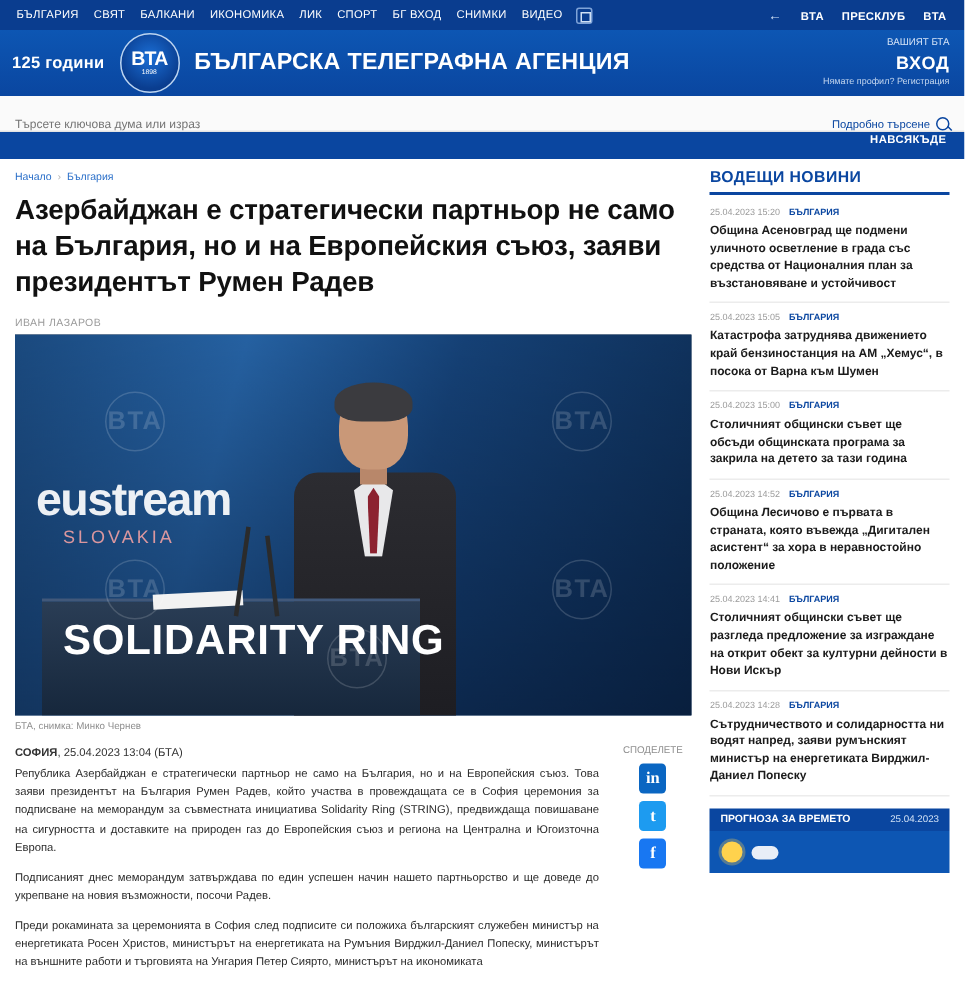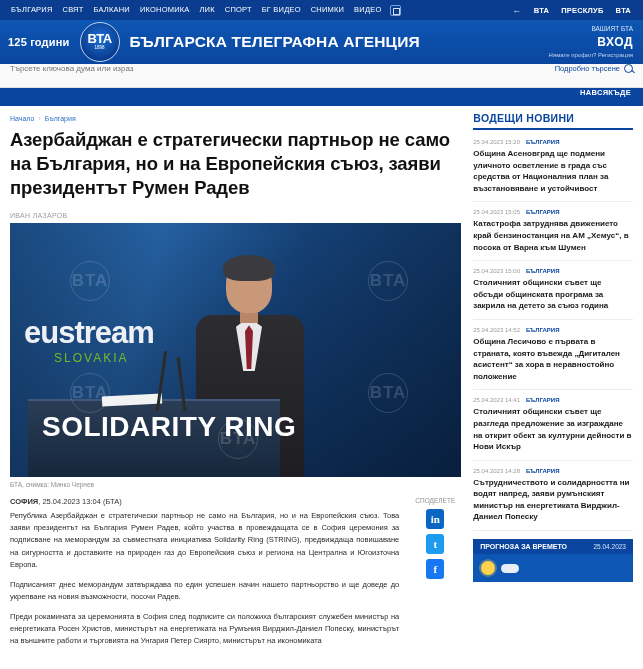--- a/index.html
+++ b/index.html
@@ -105,21 +105,21 @@
   .hdr-login .l1 { font-size: 6.5px; color: #d6e4f7;}
   .hdr-login .l2 { font-size: 12px; font-weight: bold; letter-spacing: .5px;}
   .hdr-login .l3 { font-size: 6px; color: #c3d6ef; }
 
   
   .searchbar {
     height: 24px;
     background: #fafafa;
     border-bottom: 1px solid #e3e3e3;
     display: flex;
-    align-items: flex-start;
+    align-items: flex-end;
     padding: 0 10px;
     font-size: 8px;
     color: #9a9a9a;
   }
   .searchbar input {
     border: none;
     background: transparent;
     outline: none;
     font-size: 8px;
     color: #777;
@@ -220,22 +220,22 @@
     position: absolute;
     left: 14px; top: 92px;
     color: #ffffff;
     font-size: 31px;
     font-weight: bold;
     letter-spacing: -1px;
     opacity: .92;
   }
   .hero-slovak {
     position: absolute;
-    left: 44px; top: 128px;
-    color: #84cc16;
+    left: 32px; top: 128px;
+    color: #fca5a5;
     font-size: 12px;
     letter-spacing: 2px;
     opacity: .85;
   }
   .hero-podium {
     position: absolute;
     left: 18px; bottom: 0;
     width: 252px; height: 78px;
     background: linear-gradient(180deg,#2a3d55 0%, #16273c 100%);
     border-top: 2px solid #41587a;
@@ -408,21 +408,21 @@
 </head>
 <body>
 
 <div class="topnav">
   <span class="item">БЪЛГАРИЯ</span>
   <span class="item">СВЯТ</span>
   <span class="item">БАЛКАНИ</span>
   <span class="item">ИКОНОМИКА</span>
   <span class="item">ЛИК</span>
   <span class="item">СПОРТ</span>
-  <span class="item">БГ ВИДЕО</span>
+  <span class="item">БГ ВХОД</span>
   <span class="item">СНИМКИ</span>
   <span class="item">ВИДЕО</span>
   <span class="icon-sq"></span>
   <span class="spacer"></span>
   <span class="share-ico">←</span>
   <span class="right-item">BTA</span>
   <span class="right-item">ПРЕСКЛУБ</span>
   <span class="right-item">BTA</span>
 </div>
 
@@ -529,21 +529,21 @@
         <span class="cat">БЪЛГАРИЯ</span>
       </div>
       <div class="news-title">Катастрофа затруднява движението край бензиностанция на АМ „Хемус“, в посока от Варна към Шумен</div>
     </div>
 
     <div class="news-item">
       <div class="news-meta">
         <span>25.04.2023 15:00</span>
         <span class="cat">БЪЛГАРИЯ</span>
       </div>
-      <div class="news-title">Столичният общински съвет ще обсъди общинската програма за закрила на детето за съюз година</div>
+      <div class="news-title">Столичният общински съвет ще обсъди общинската програма за закрила на детето за тази година</div>
     </div>
 
     <div class="news-item">
       <div class="news-meta">
         <span>25.04.2023 14:52</span>
         <span class="cat">БЪЛГАРИЯ</span>
       </div>
       <div class="news-title">Община Лесичово е първата в страната, която въвежда „Дигитален асистент“ за хора в неравностойно положение</div>
     </div>
 

